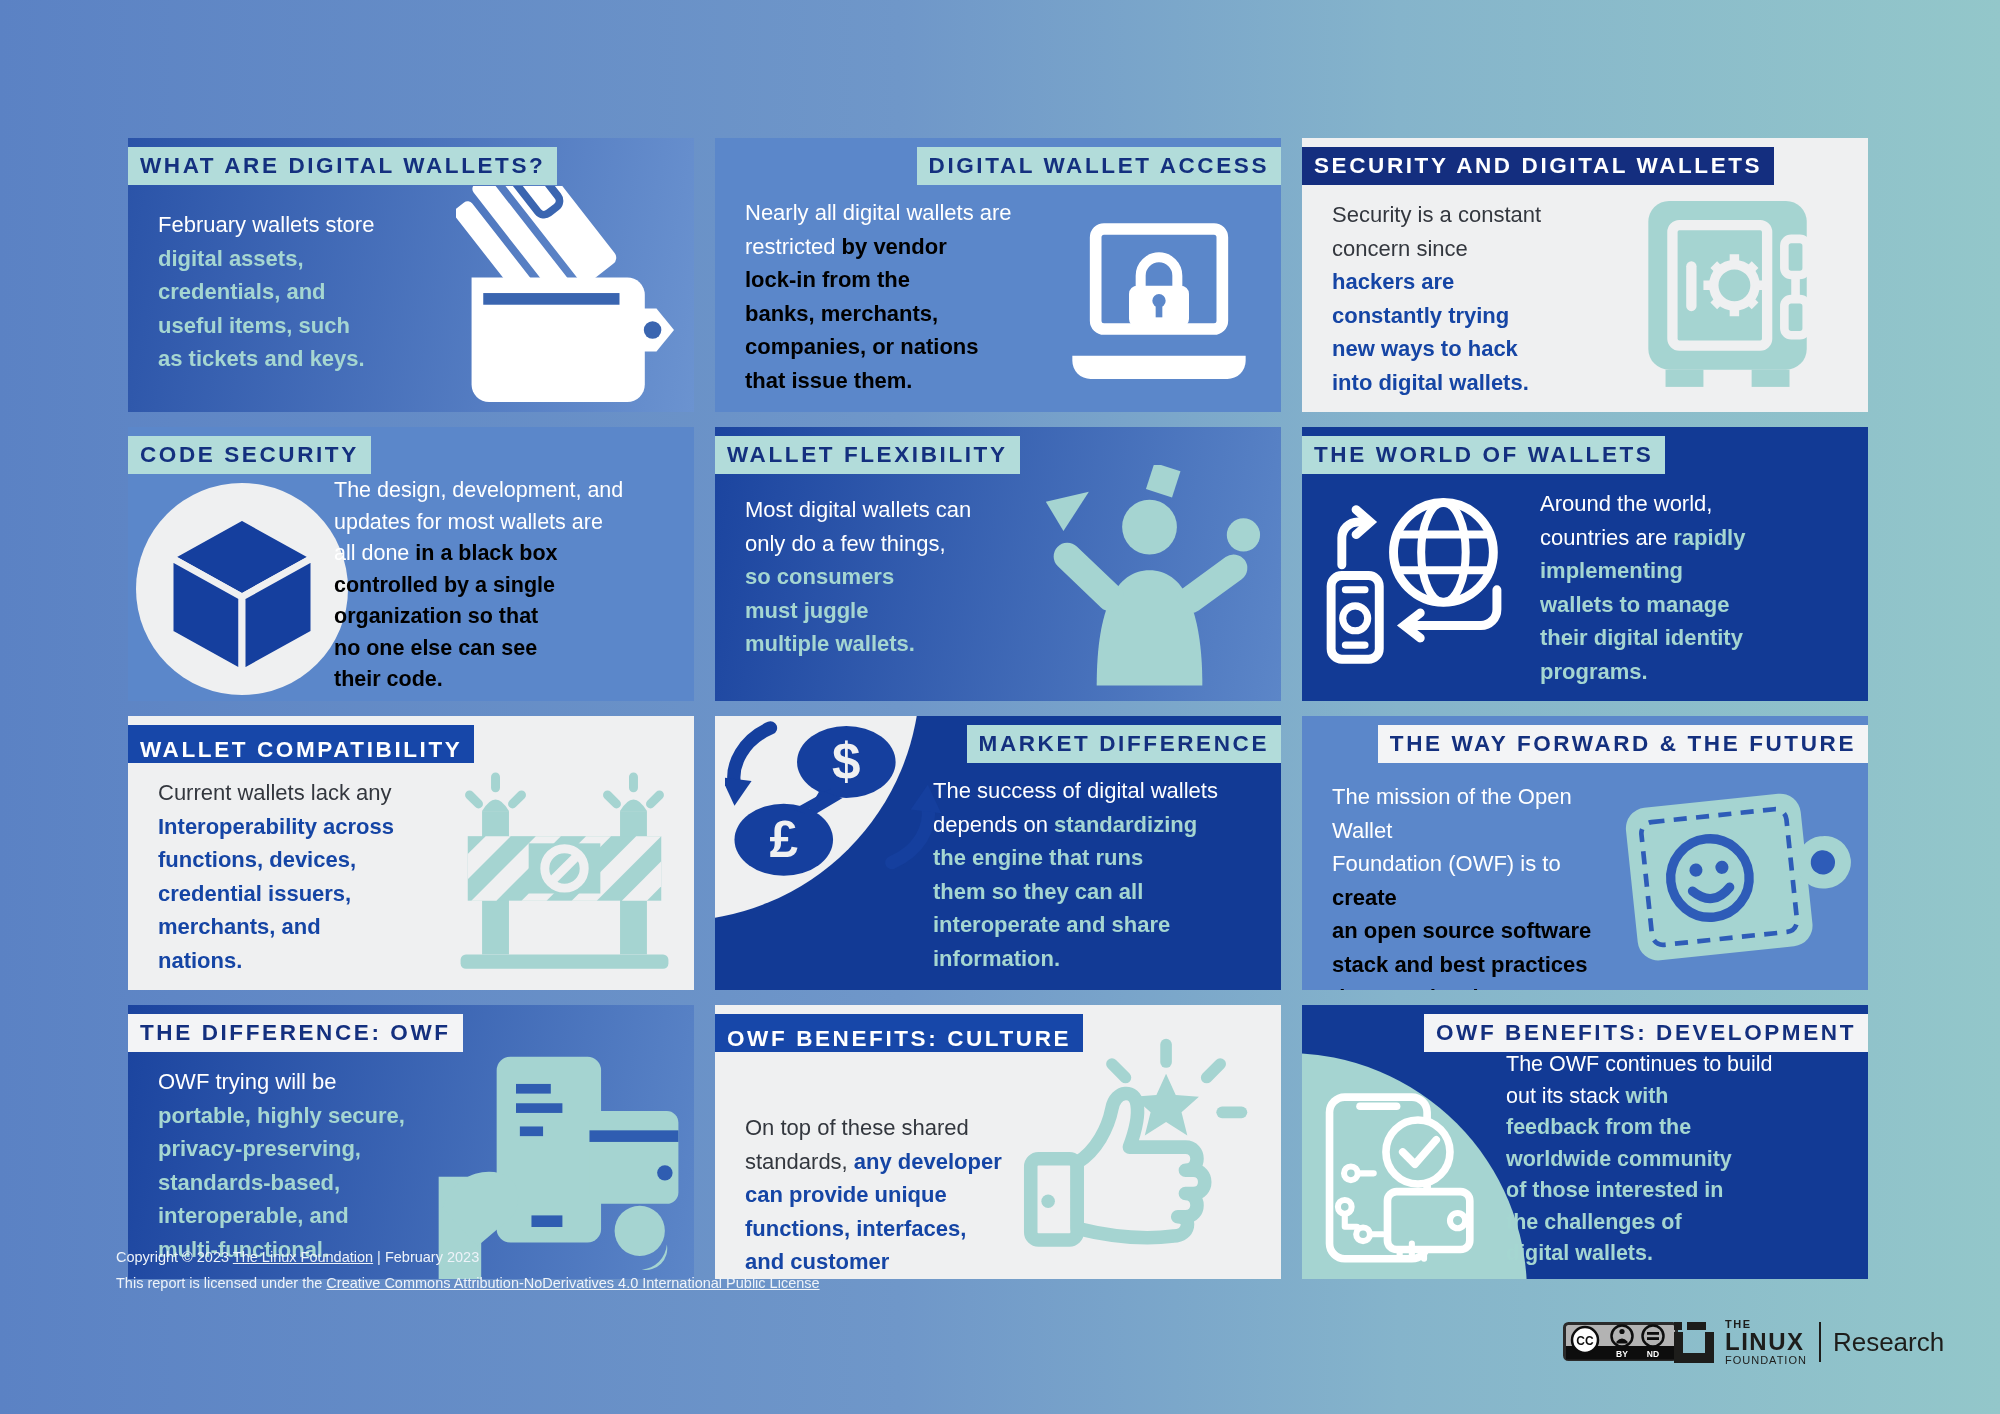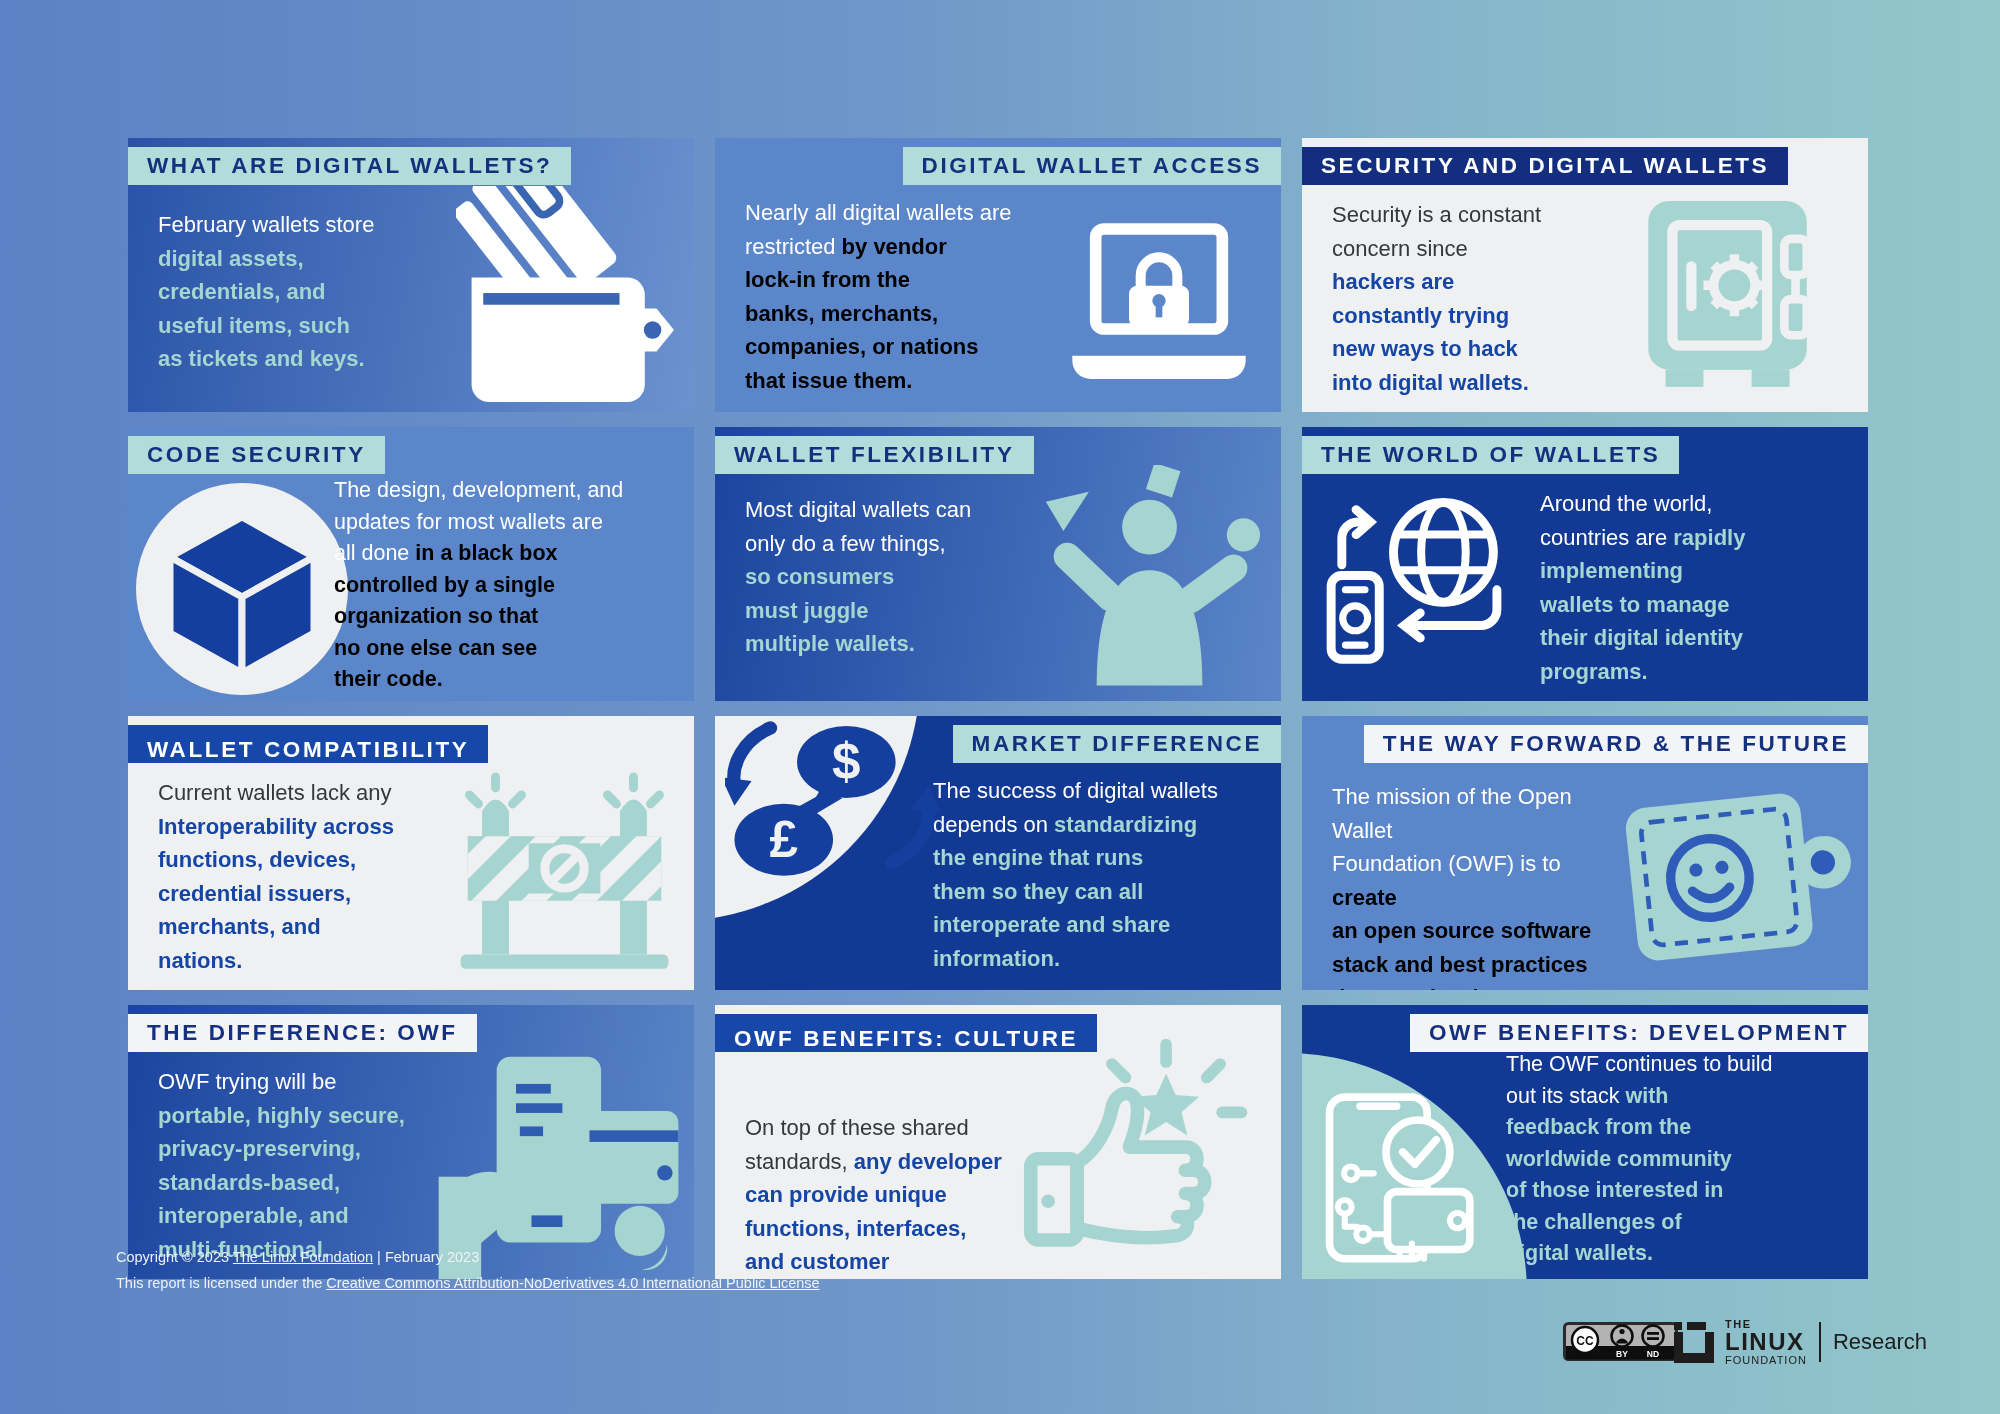--- a/index.html
+++ b/index.html
@@ -11,21 +11,21 @@
         gap:15px 21px;}
   .card{position:relative;overflow:hidden;}
   
   .theme-grad1{background:linear-gradient(100deg,#2a53a8 0%,#6b93d0 100%);}
   .theme-grad2{background:linear-gradient(100deg,#1b449f 0%,#5c86c8 100%);}
   .theme-flat{background:#5b87ca;}
   .theme-navy{background:#123a95;}
   .theme-white{background:#eff0f1;}
   
   .band{position:absolute;top:9px;height:38px;display:flex;align-items:center;
-        padding:0 19px;font-weight:700;font-size:22.5px;letter-spacing:2.6px;white-space:nowrap;z-index:3;}
+        padding:0 12px;font-weight:700;font-size:22.5px;letter-spacing:2.6px;white-space:nowrap;z-index:3;}
   .band-left{left:0;}
   .band-right{right:0;}
   .band-teal{background:#b2dcda;color:#14307f;}
   .band-navy{background:#1747a9;color:#ffffff;align-items:flex-end;}
   .band-navy-dark{background:#142e7f;color:#ffffff;}
   .band-white{background:#f3f4f6;color:#14307f;}
   
   .body{position:absolute;margin:0;left:30px;top:62px;right:240px;
         font-size:22px;line-height:33.5px;white-space:pre-line;color:#ffffff;z-index:2;}
   .theme-white .body{color:#33373e;}
@@ -67,21 +67,21 @@
   .footer-text{position:absolute;left:116px;top:1244px;font-size:14.5px;line-height:26px;color:#eef3f9;z-index:4;}
   .flink{text-decoration:underline;cursor:pointer;}
   .cc-badge{position:absolute;left:1563px;top:1322px;width:115px;height:39px;z-index:4;cursor:pointer;}
   .lf-logo{position:absolute;left:1672px;top:1319px;height:46px;display:flex;align-items:center;z-index:4;color:#1d1d1b;}
   .lf-bracket{width:44px;height:44px;margin-right:9px;}
   .lf-words{display:flex;flex-direction:column;justify-content:center;}
   .lf-the{font-size:11px;letter-spacing:1.5px;font-weight:700;line-height:11px;}
   .lf-linux{font-size:24px;letter-spacing:1.5px;font-weight:700;line-height:24px;}
   .lf-foundation{font-size:11px;letter-spacing:1px;font-weight:400;line-height:12px;}
   .lf-div{width:2px;height:40px;background:#1d1d1b;margin:0 12px;}
-  .lf-research{font-size:22px;font-weight:400;}
+  .lf-research{font-size:26px;font-weight:400;}
 </style>
 </head>
 <body>
 
 <div class="page">
 
   <div class="grid" id="grid">
       <section class="card card--what-are-digital-wallets theme-grad1 accent-teal">
       <div class="band band-teal band-left">
         <span class="band-label">WHAT ARE DIGITAL WALLETS?</span>

